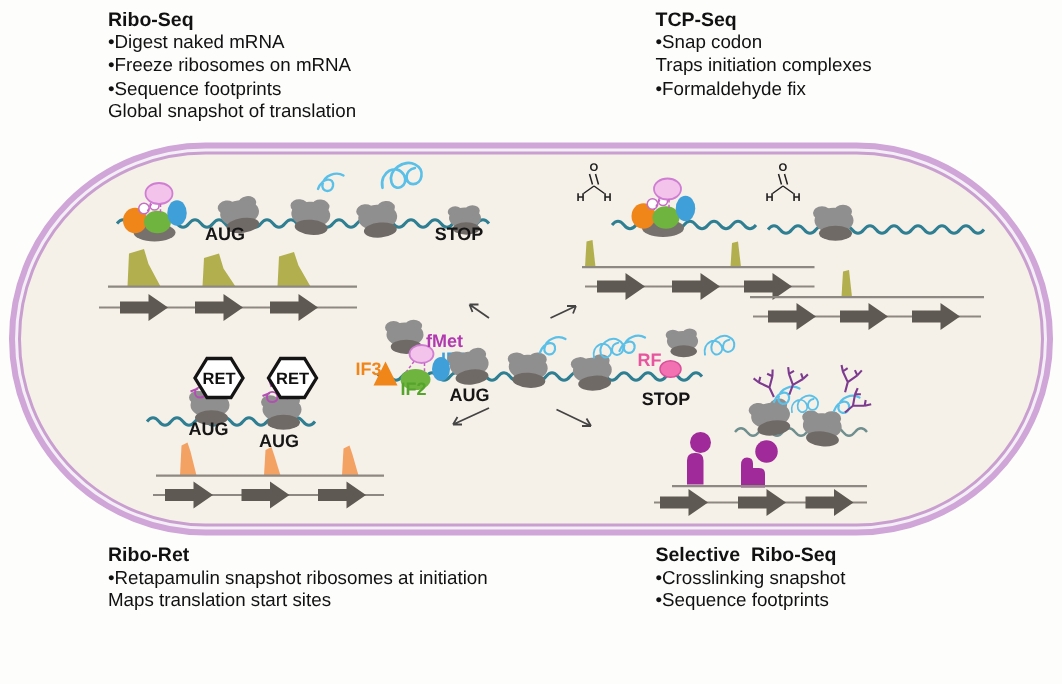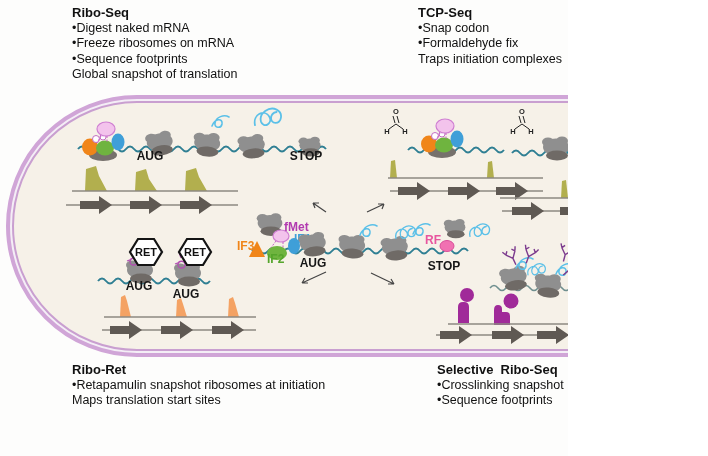--- a/index.html
+++ b/index.html
@@ -1,16 +1,16 @@
 <!DOCTYPE html>
 <html><head>
 <meta charset="utf-8">
 <style>
   html,body{margin:0;padding:0;background:#fff;}
-  .stage{position:relative;width:568px;height:456px;background:#fdfdfc;overflow:hidden;
+  .stage{position:relative;width:708px;height:456px;background:#fdfdfc;overflow:hidden;
          font-family:"Liberation Sans",sans-serif;}
   .cell-outer{position:absolute;left:6px;top:95px;width:696px;height:262px;box-sizing:border-box;
               border:4px solid #d0a5d7;border-radius:140px;background:#f4eef6;}
   .cell-inner{position:absolute;left:2px;top:2px;right:2px;bottom:2px;
               border:2px solid #c99fd0;border-radius:130px;background:#f6f1e8;}
   svg.overlay{position:absolute;left:0;top:0;}
   .panel{position:absolute;color:#111;font-size:12.5px;line-height:15.5px;white-space:nowrap;}
   .panel-title{font-weight:700;font-size:13px;}
   text{font-family:"Liberation Sans",sans-serif;}
   .lbl{font-size:12px;font-weight:700;fill:#161616;}
@@ -28,25 +28,25 @@
   </div>
 
   <div class="panel" style="left:72px;top:5px">
     <div class="panel-title">Ribo-Seq</div>
     <div>•Digest naked mRNA</div>
     <div>•Freeze ribosomes on mRNA</div>
     <div>•Sequence footprints</div>
     <div>Global snapshot of translation</div>
   </div>
 
-  <div class="panel" style="left:418px;top:5px">
+  <div class="panel" style="left:437px;top:5px">
     <div class="panel-title">TCP-Seq</div>
     <div>•Snap codon</div>
+    <div>Traps initiation complexes</div>
     <div>•Formaldehyde fix</div>
-    <div>Traps initiation complexes</div>
   </div>
 
   <div class="panel" style="left:72px;top:362px">
     <div class="panel-title">Ribo-Ret</div>
     <div>•Retapamulin snapshot ribosomes at initiation</div>
     <div>Maps translation start sites</div>
   </div>
 
   <div class="panel" style="left:437px;top:362px">
     <div class="panel-title">Selective &nbsp;Ribo-Seq</div>

